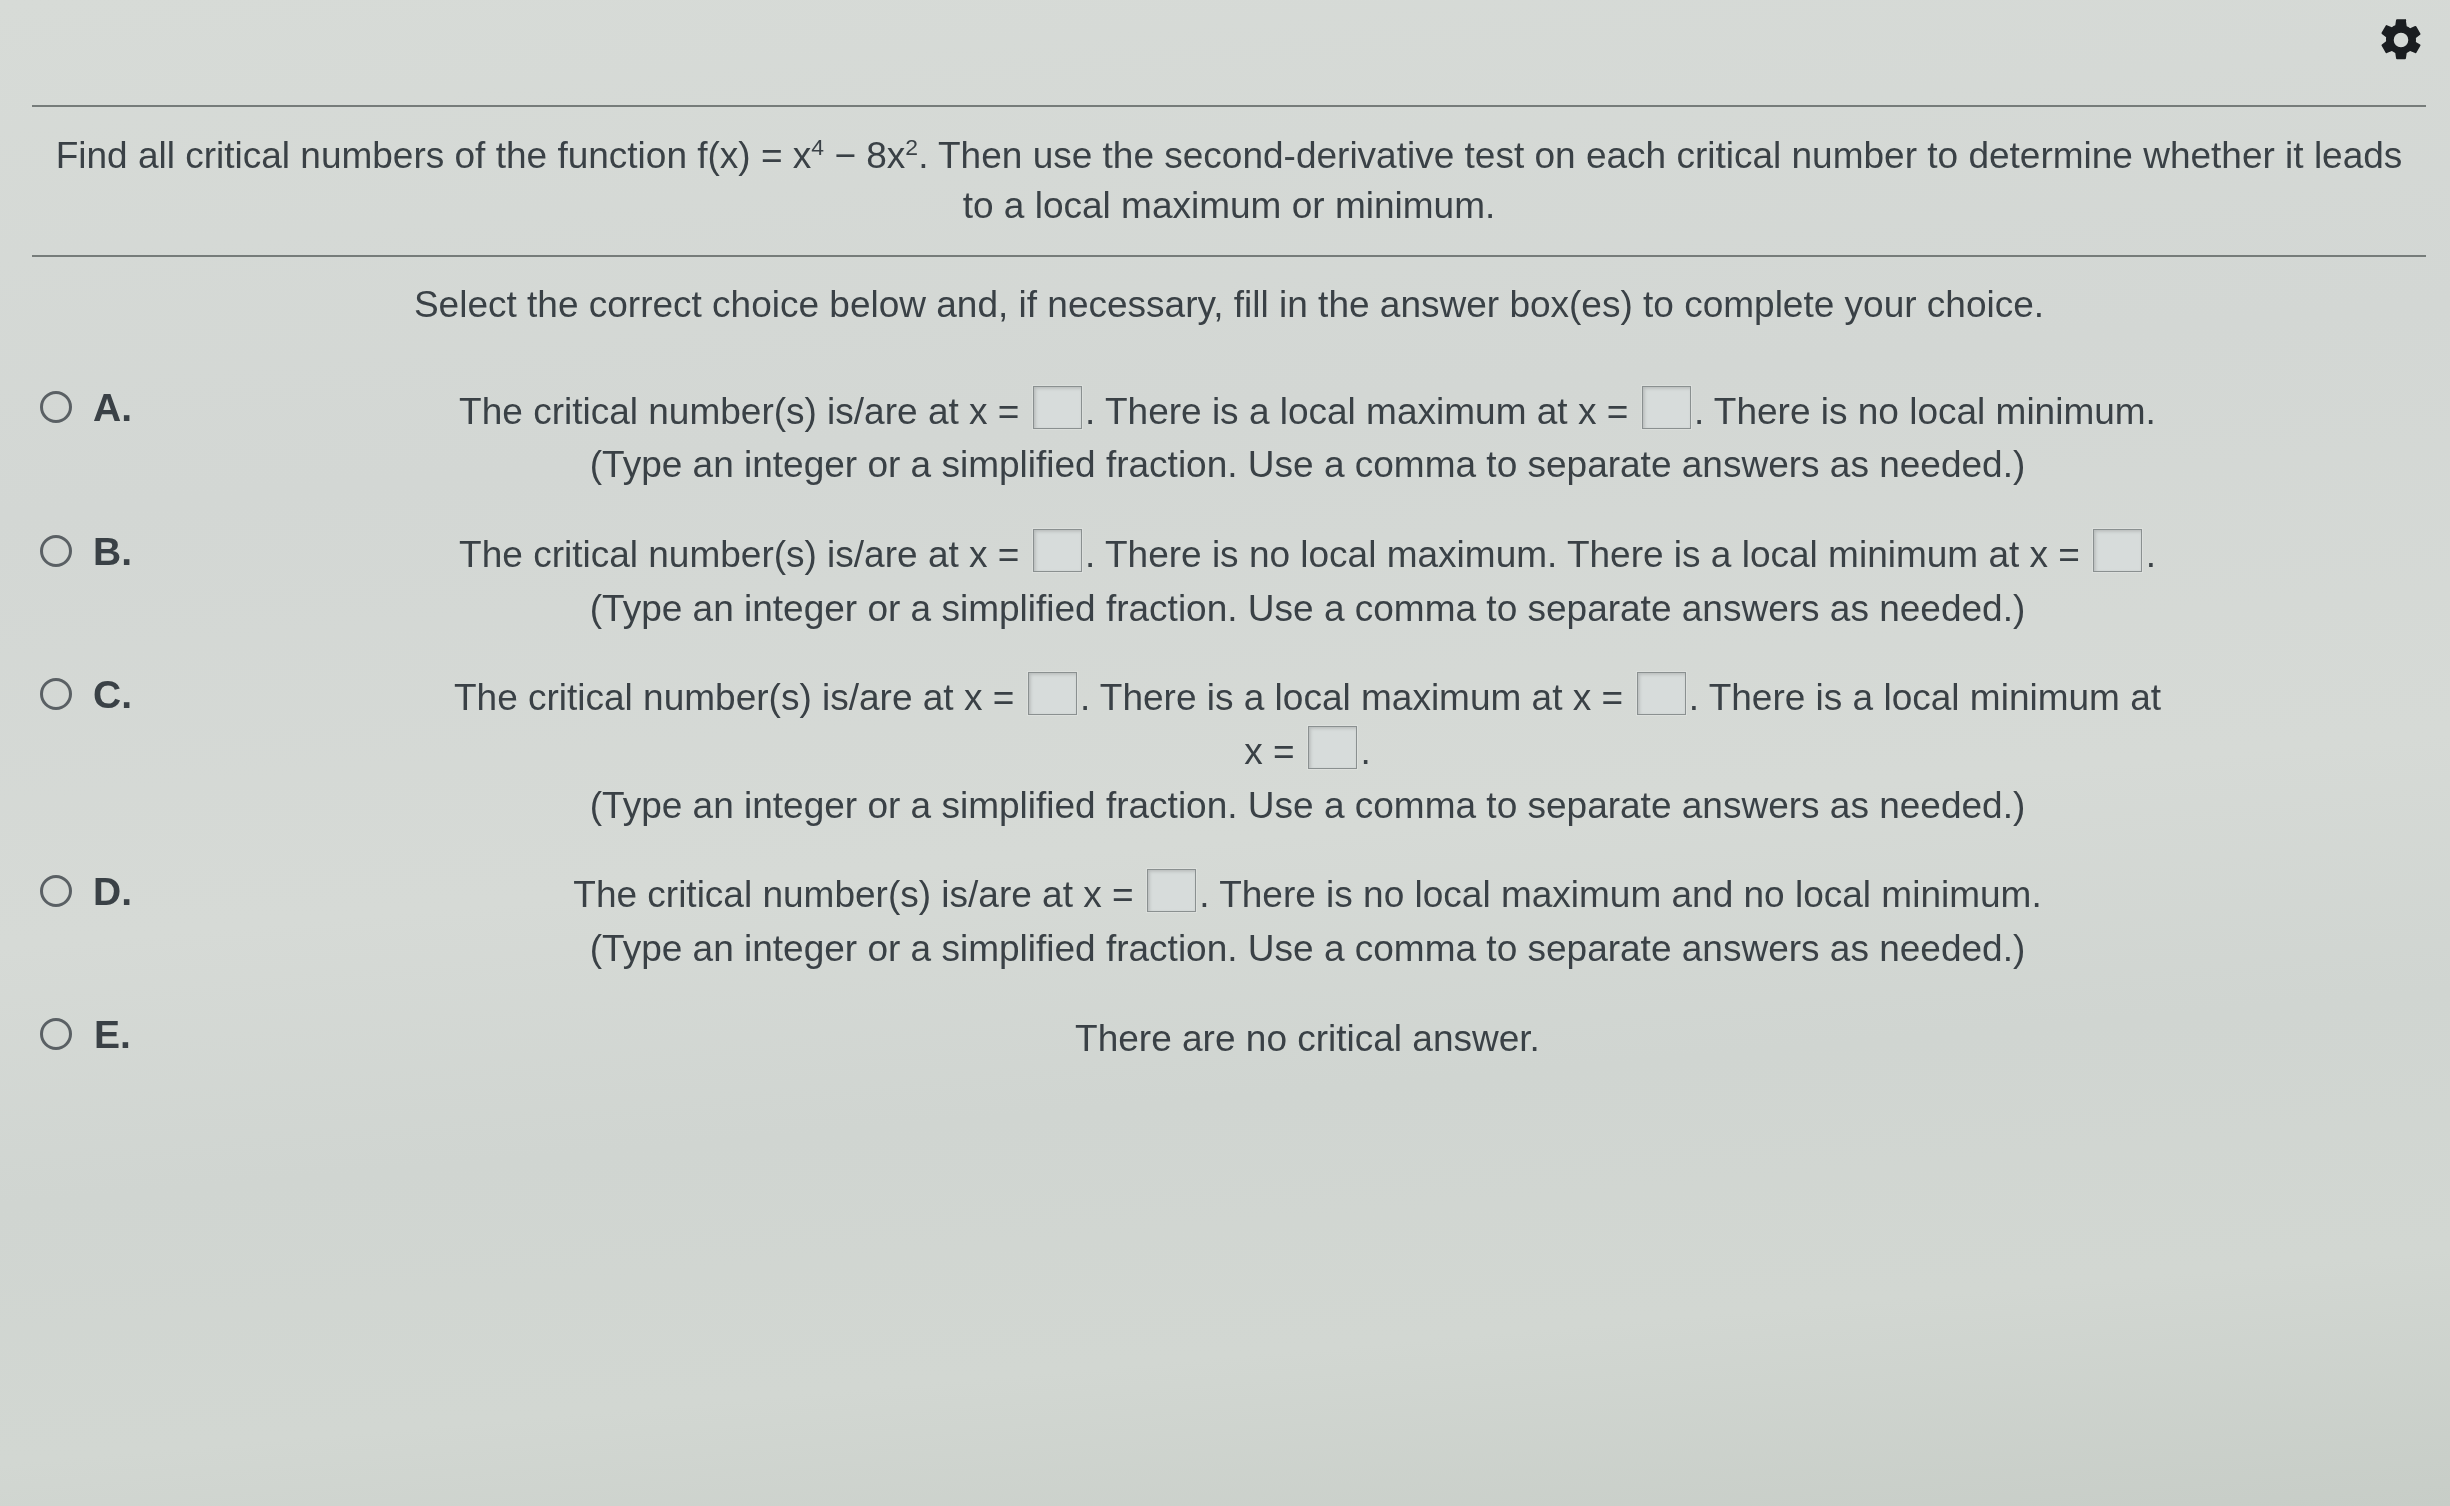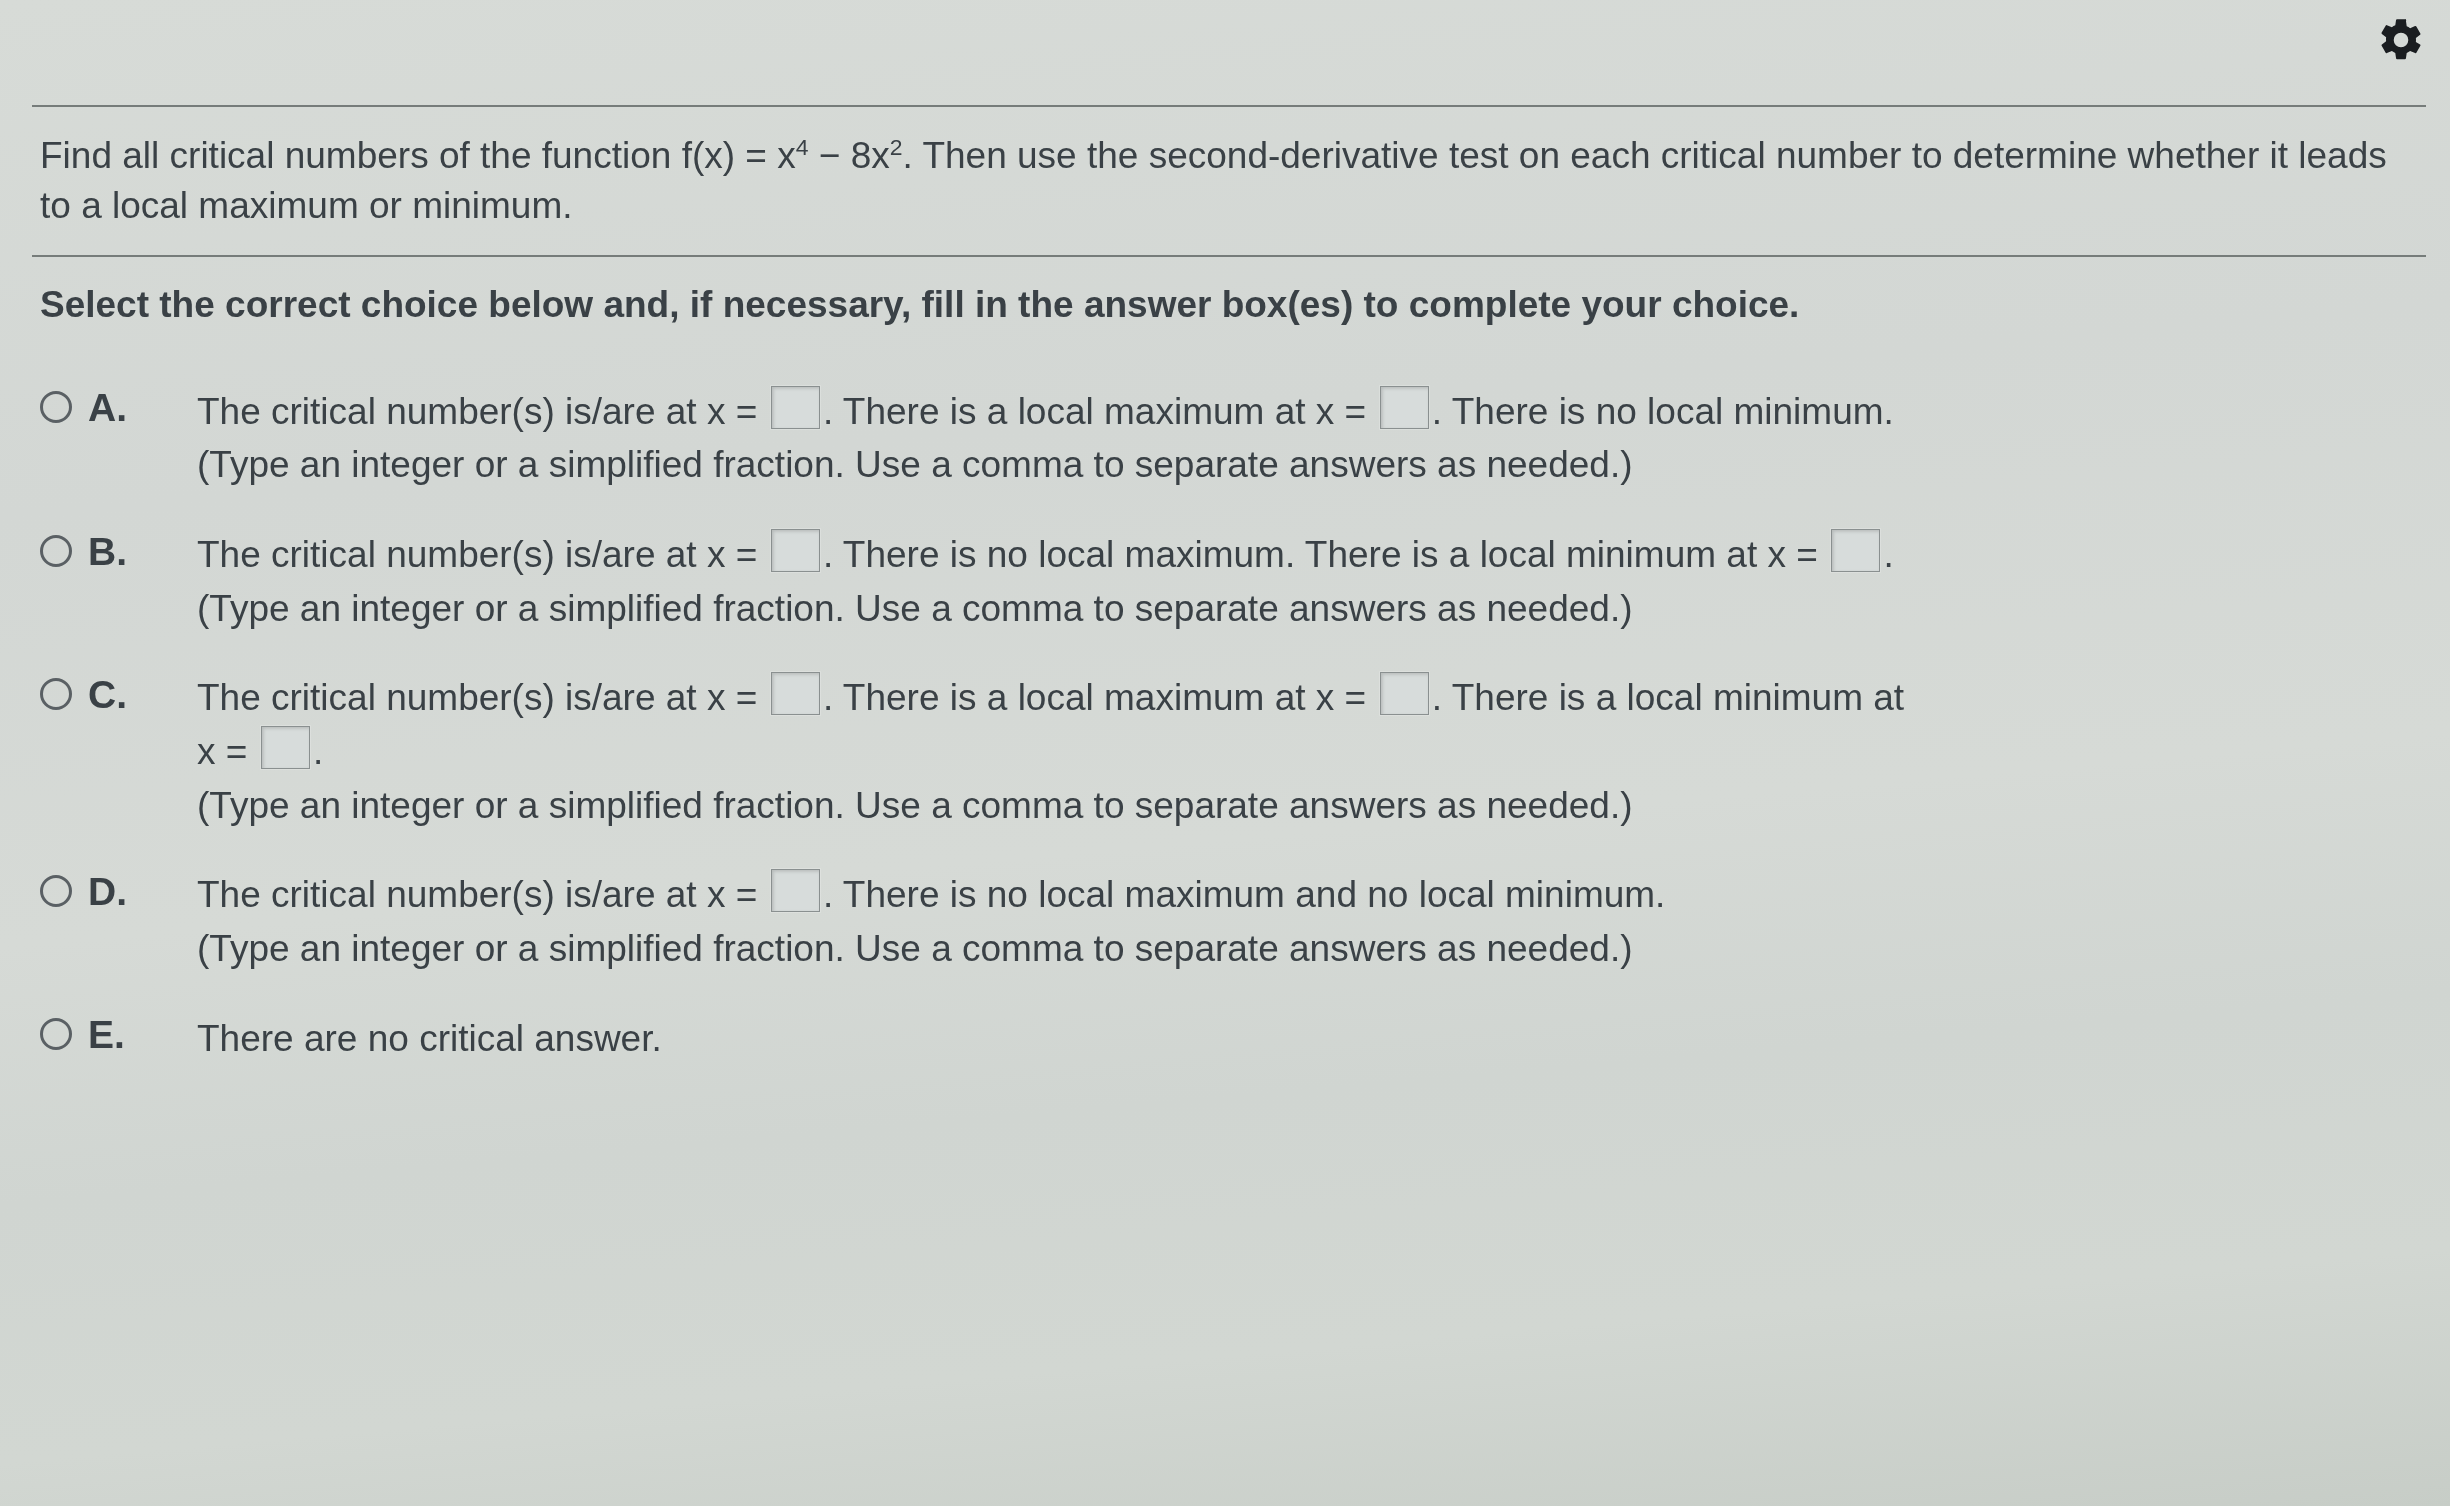--- a/index.html
+++ b/index.html
@@ -12,20 +12,21 @@
     color: #3a4146;
     overflow: hidden;
   }
   .page {
     position: relative;
     width: 100%;
     height: 100%;
     box-sizing: border-box;
     padding: 32px 24px 24px 32px;
     background: linear-gradient(175deg, #d7dbd7 0%, #d3d7d4 30%, #d6dad6 55%, #d0d5d1 70%, #d2d7d2 85%, #c7cdc7 100%);
+    text-align: center;
   }
   .settings-corner {
     position: absolute;
     top: 14.6px;
     right: 24px;
     color: #1a1d20;
   }
   hr.hline {
     border: none;
     border-top: 2.4px solid #767c7a;
@@ -39,21 +40,20 @@
   }
   .question-block .sup {
     font-size: 0.62em;
     vertical-align: super;
     line-height: 0;
   }
   .instruction-block {
     padding: 23px 8px 23px 8px;
     font-size: 37px;
     line-height: 1.35;
-    font-weight: bold;
   }
   .choices {
     padding: 32px 8px 8px 8px;
     font-size: 37px;
   }
   .choice {
     display: flex;
     align-items: flex-start;
     margin-bottom: 36px;
   }

